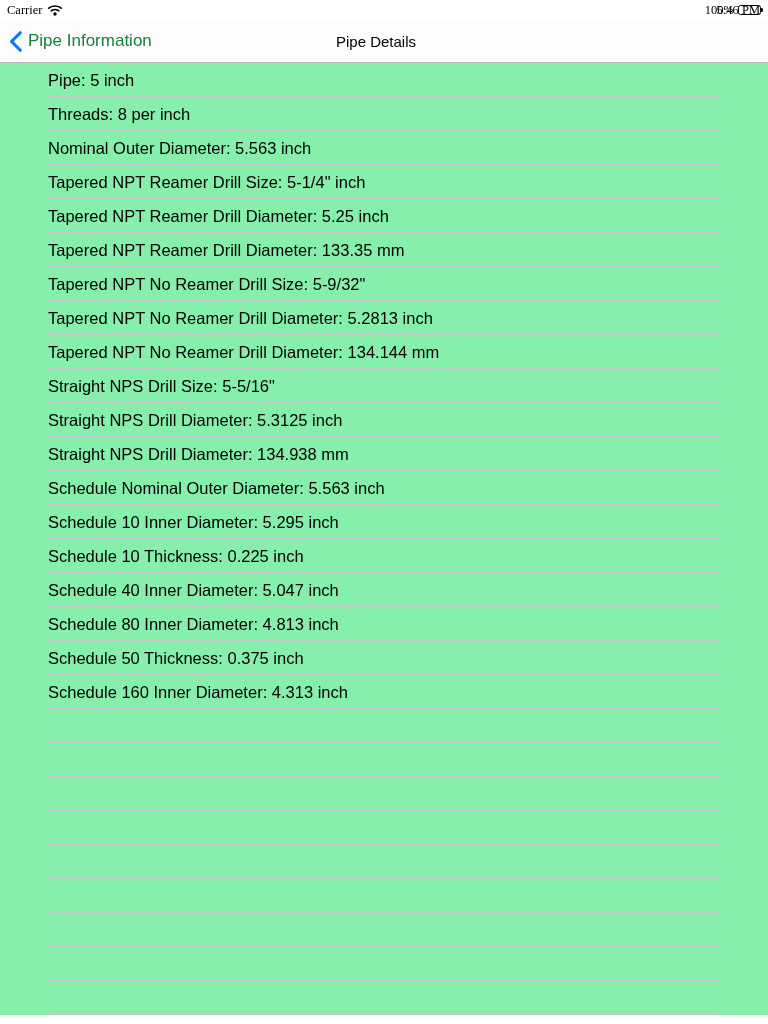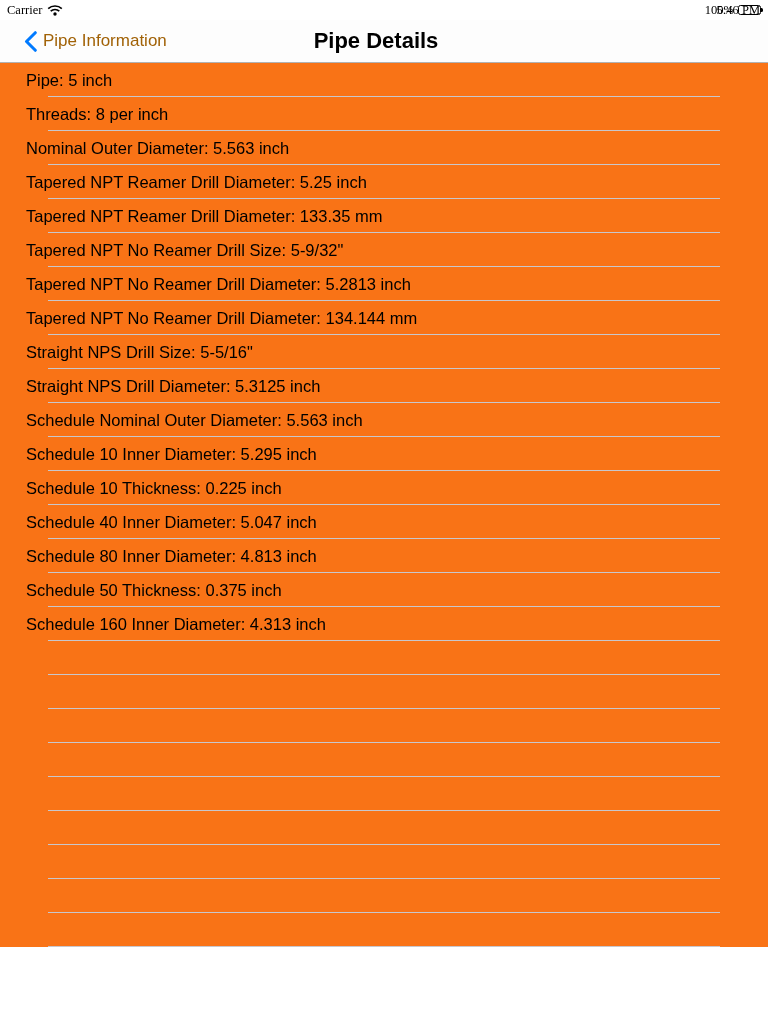--- a/index.html
+++ b/index.html
@@ -59,45 +59,45 @@
     height: 43px;
     position: relative;
     display: flex;
     align-items: center;
     background: #fdfdfd;
     border-bottom: 1px solid #b2b2b2;
   }
   .nav-title {
     position: absolute; left: 0; right: 16px;
     text-align: center;
-    font-size: 22px;
-    font-weight: bold;
+    font-size: 15px;
+    font-weight: normal;
     color: #000;
     pointer-events: none;
   }
   .back-button {
     display: flex;
     align-items: center;
     gap: 6px;
-    padding-left: 24px;
+    padding-left: 9px;
     cursor: pointer;
-    color: #a16207;
+    color: #15803d;
     font-size: 17px;
     z-index: 2;
   }
 
   
   .table { background: #fff; }
   .row {
     height: 34px;
     display: flex;
     align-items: center;
-    padding-left: 26px;
-    position: relative;
-    background: #f97316;
+    padding-left: 48px;
+    position: relative;
+    background: #86efac;
   }
   .row::after {
     content: "";
     position: absolute;
     left: 48px; right: 48px; bottom: 0;
     height: 1px;
     background: #C8C7CC;
   }
   .row-text {
     font-size: 16.5px;
@@ -141,20 +141,23 @@
   <div class="row">
       <span class="row-text">Pipe: 5 inch</span>
     </div>
   <div class="row">
       <span class="row-text">Threads: 8 per inch</span>
     </div>
   <div class="row">
       <span class="row-text">Nominal Outer Diameter: 5.563 inch</span>
     </div>
   <div class="row">
+      <span class="row-text">Tapered NPT Reamer Drill Size: 5-1/4" inch</span>
+    </div>
+  <div class="row">
       <span class="row-text">Tapered NPT Reamer Drill Diameter: 5.25 inch</span>
     </div>
   <div class="row">
       <span class="row-text">Tapered NPT Reamer Drill Diameter: 133.35 mm</span>
     </div>
   <div class="row">
       <span class="row-text">Tapered NPT No Reamer Drill Size: 5-9/32"</span>
     </div>
   <div class="row">
       <span class="row-text">Tapered NPT No Reamer Drill Diameter: 5.2813 inch</span>
@@ -162,20 +165,23 @@
   <div class="row">
       <span class="row-text">Tapered NPT No Reamer Drill Diameter: 134.144 mm</span>
     </div>
   <div class="row">
       <span class="row-text">Straight NPS Drill Size: 5-5/16"</span>
     </div>
   <div class="row">
       <span class="row-text">Straight NPS Drill Diameter: 5.3125 inch</span>
     </div>
   <div class="row">
+      <span class="row-text">Straight NPS Drill Diameter: 134.938 mm</span>
+    </div>
+  <div class="row">
       <span class="row-text">Schedule Nominal Outer Diameter: 5.563 inch</span>
     </div>
   <div class="row">
       <span class="row-text">Schedule 10 Inner Diameter: 5.295 inch</span>
     </div>
   <div class="row">
       <span class="row-text">Schedule 10 Thickness: 0.225 inch</span>
     </div>
   <div class="row">
       <span class="row-text">Schedule 40 Inner Diameter: 5.047 inch</span>

